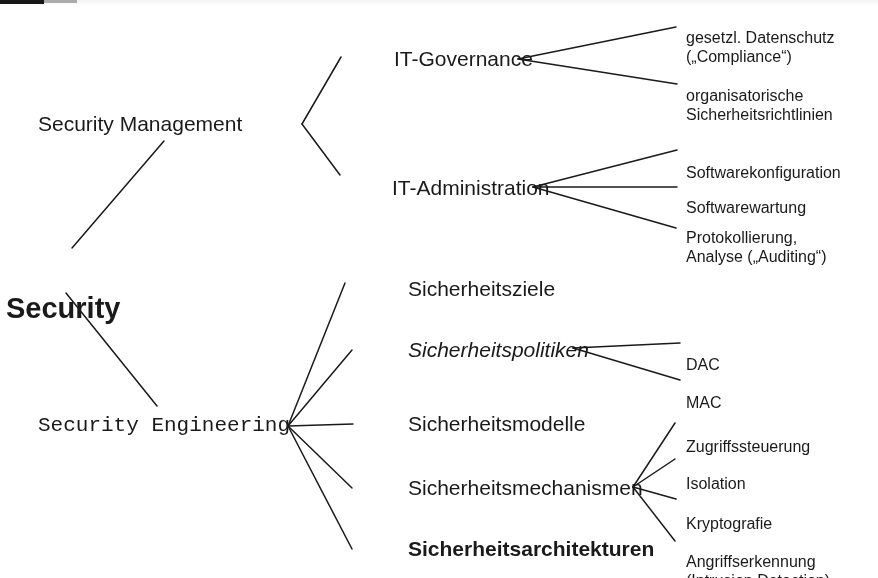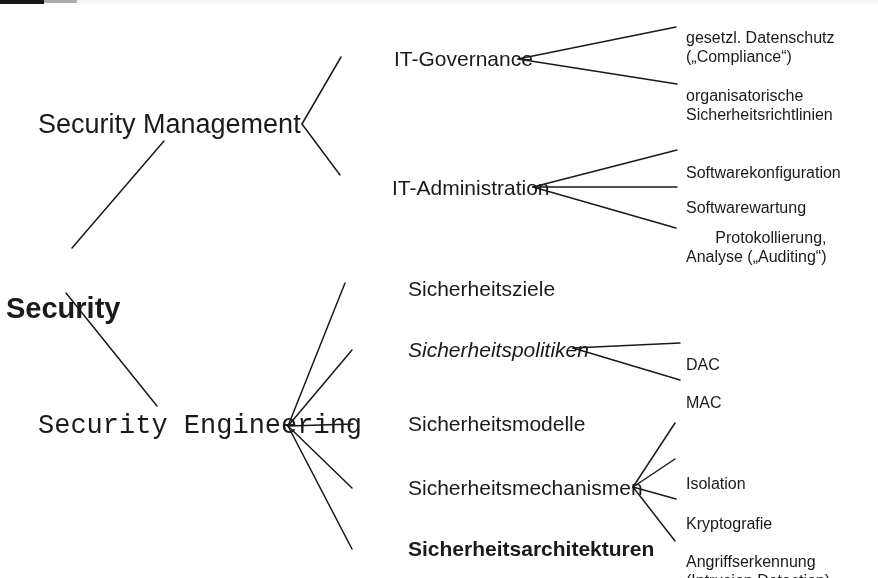--- a/index.html
+++ b/index.html
@@ -39,21 +39,21 @@
   svg.edges {
     position: absolute;
     left: 0; top: 0;
     width: 878px; height: 578px;
   }
   .node {
     position: absolute;
     white-space: pre-line;
   }
   .l0 { font-size: 29px; font-weight: bold; line-height: 33px; margin-top: 40px; }
-  .l1 { font-size: 27px; line-height: 28px; }
+  .l1 { font-size: 21px; line-height: 28px; }
   .l2 { font-size: 21px; line-height: 24px; margin-left: 48px; }
   .l3 { font-size: 16px; line-height: 19px; margin-top: 20px; }
 </style>
 </head>
 <body>
 
 <div class="stage" style="color: rgb(26, 26, 26); background: rgb(255, 255, 255);">
 
   <div class="top-shade"></div>
   <div class="edge-artifact-dark"></div>
@@ -103,22 +103,23 @@
   <div class="node l2" style="left:360px; top:412px;">Sicherheitsmodelle</div>
   <div class="node l2" style="left:360px; top:476px;">Sicherheitsmechanismen</div>
   <div class="node l2" style="left:360px; top:537px;font-weight:bold;">Sicherheitsarchitekturen</div>
 
   <div class="node l3" style="left:686px; top:8px;">gesetzl. Datenschutz
 („Compliance“)</div>
   <div class="node l3" style="left:686px; top:66px;">organisatorische
 Sicherheitsrichtlinien</div>
   <div class="node l3" style="left:686px; top:143px;">Softwarekonfiguration</div>
   <div class="node l3" style="left:686px; top:178px;">Softwarewartung</div>
-  <div class="node l3" style="left:686px; top:208px;text-align:right;">Protokollierung,
+  <div class="node l3" style="left:686px; top:208px;">Protokollierung,
 Analyse („Auditing“)</div>
   <div class="node l3" style="left:686px; top:335px;">DAC</div>
   <div class="node l3" style="left:686px; top:373px;">MAC</div>
+  <div class="node l3" style="left:686px; top:417px;">Zugriffssteuerung</div>
   <div class="node l3" style="left:686px; top:454px;">Isolation</div>
   <div class="node l3" style="left:686px; top:494px;">Kryptografie</div>
   <div class="node l3" style="left:686px; top:532px;">Angriffserkennung
 (Intrusion Detection)</div>
 
 </div>
 
 </body></html>

